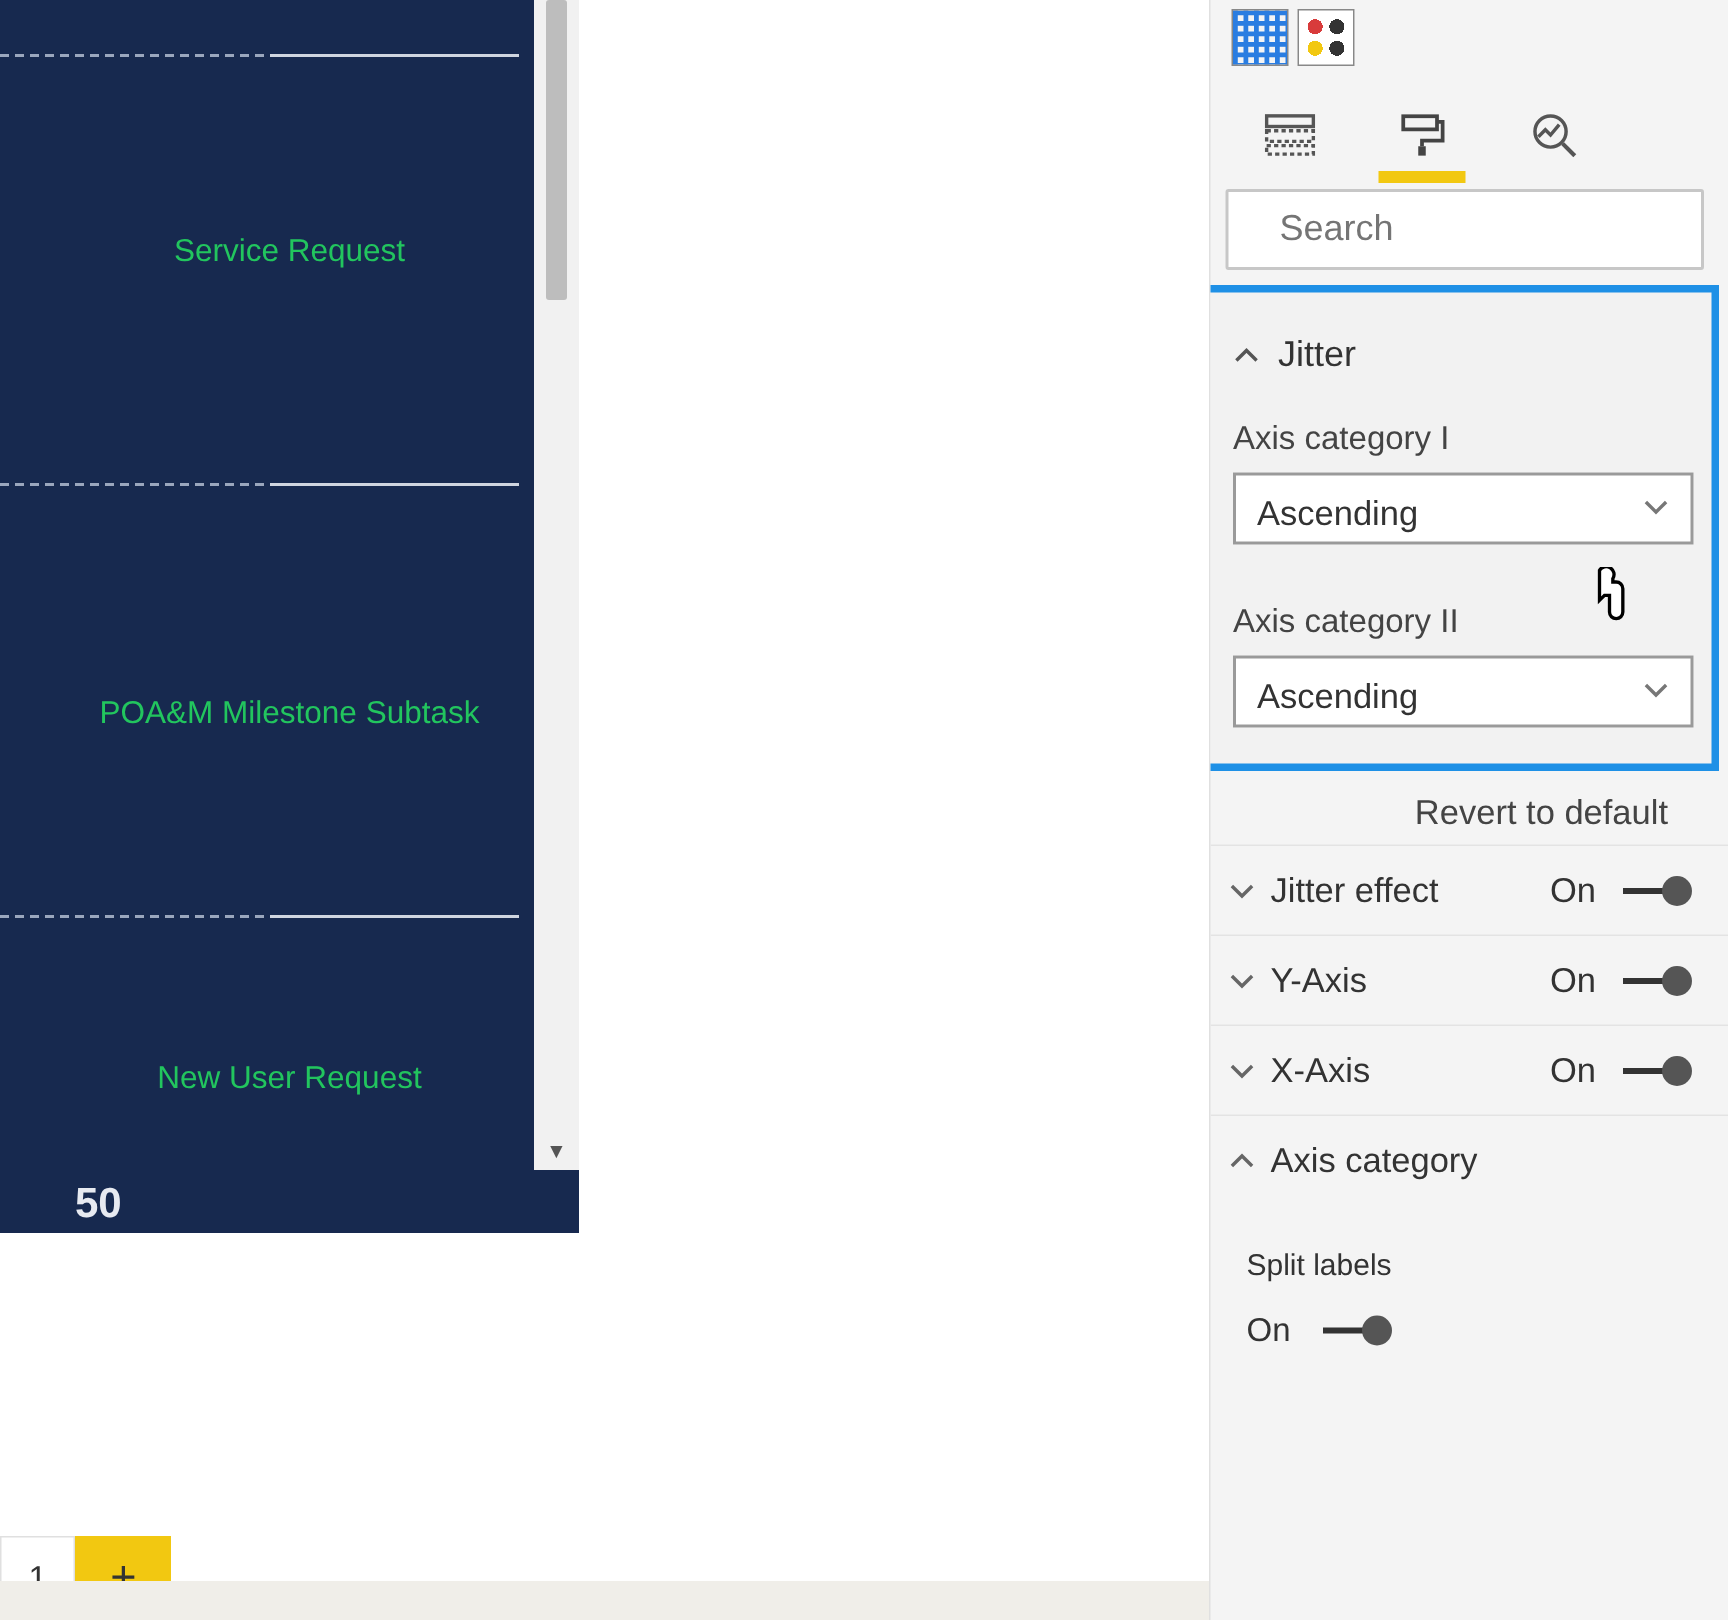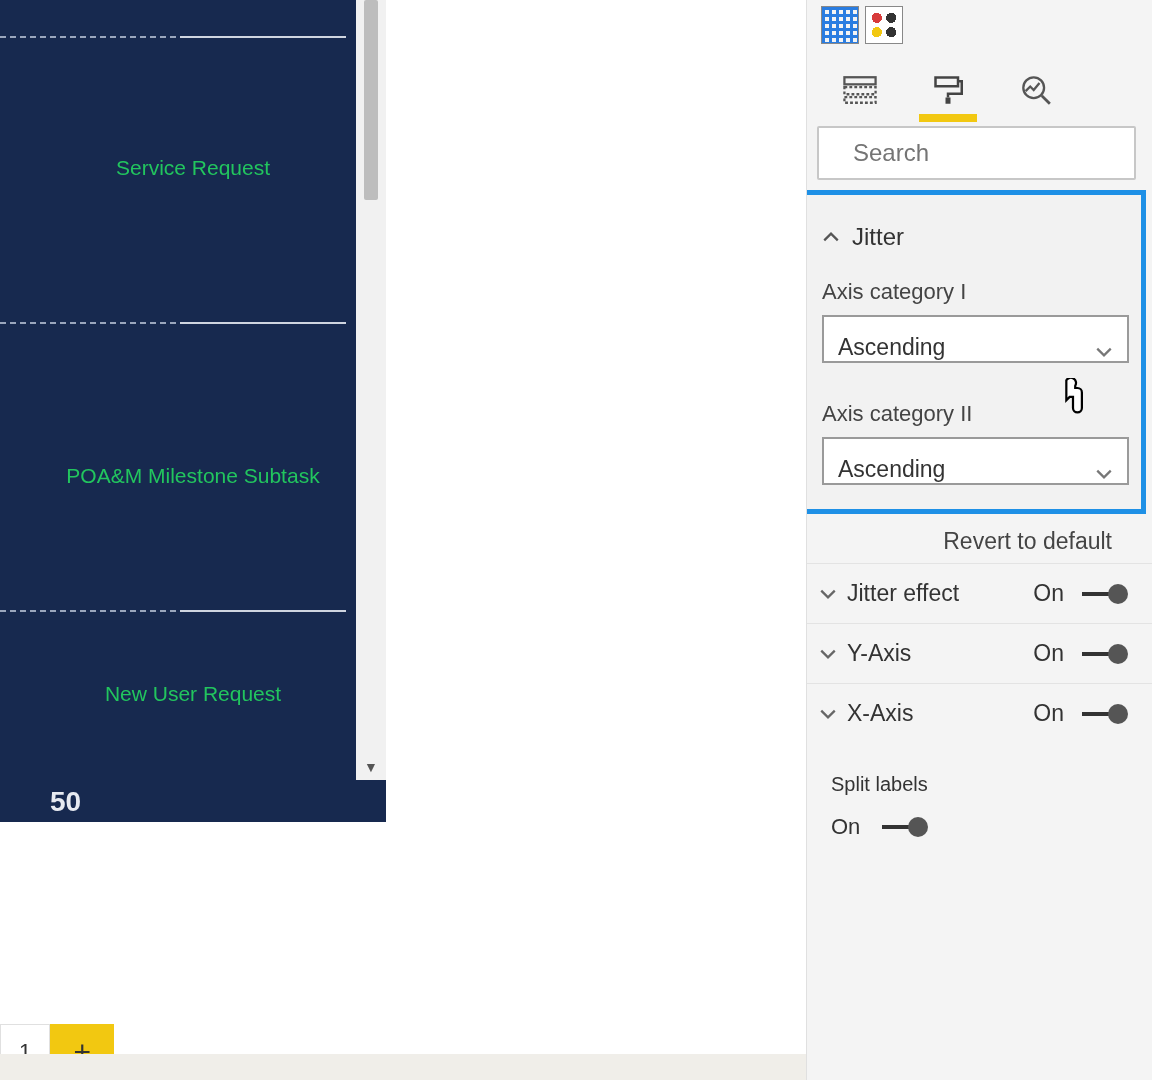--- a/index.html
+++ b/index.html
@@ -93,22 +93,22 @@
 
   .pane-body { flex:1; overflow:hidden; position:relative; }
   .highlight-box {
     margin: 6px 6px 0 -20px; border: 5px solid #1e90e6; background:#f2f2f2;
     padding: 12px 12px 24px 30px;
   }
   .section-header { display:flex; align-items:center; gap:12px; font-size:24px; color:#333; padding:16px 0 18px 0; cursor:pointer; }
   .chev { width:18px; height:18px; display:inline-block; }
   .field-label { font-size:22px; color:#444; margin: 10px 0 10px 0; }
   .select {
-    display:flex; align-items:flex-end; justify-content:space-between;
-    border:2px solid #9a9a9a; background:#fff; height:48px; padding:0 14px;
+    display:flex; align-items:flex-start; justify-content:space-between;
+    border:2px solid #9a9a9a; background:#fff; height:48px; padding:12px 14px;
     font-size:23px; color:#333; cursor:pointer;
   }
   .revert { text-align:right; font-size:23px; color:#444; padding: 14px 40px 8px 0; }
 
   .prop-row {
     display:flex; align-items:center; justify-content:space-between;
     padding: 16px 24px 16px 12px; border-top:1px solid #e3e3e3; font-size:23px; color:#333;
   }
   .prop-row .left { display:flex; align-items:center; gap:10px; min-width:0; }
   .prop-row .left span.lbl { white-space:nowrap; overflow:hidden; text-overflow:ellipsis; max-width:150px; }
@@ -136,21 +136,21 @@
   <div class="canvas-area">
     <div class="visual">
       <div class="visual-inner">
         <div class="row-sep solid-tail" style="top:36px;"></div>
         <div class="row-label" style="top:156px;">Service Request</div>
 
         <div class="row-sep solid-tail" style="top:322px;"></div>
         <div class="row-label" style="top:444px;margin-top:20px;">POA&amp;M Milestone Subtask</div>
 
         <div class="row-sep solid-tail" style="top:610px;"></div>
-        <div class="row-label" style="top:682px;">New User Request</div>
+        <div class="row-label" style="top:707px;">New User Request</div>
 
         <div class="axis-label">50</div>
       </div>
       <div class="vscroll">
         <div class="thumb" style="top:0; height:200px;"></div>
         <div class="arrow" style="bottom:0;">▼</div>
       </div>
     </div>
 
     <div class="page-tabs">
@@ -274,20 +274,29 @@
         </div>
         <div class="toggle-wrap">
           <span>On</span>
           <div class="toggle on">
               <div class="track"></div>
               <div class="knob"></div>
             </div>
         </div>
       </div>
 
+      <div class="prop-row" style="border-top:1px solid #e3e3e3;">
+        <div class="left">
+          <svg class="chev" viewBox="0 0 16 16">
+              <path d="M2 11 L8 5 L14 11" fill="none" stroke="#666" stroke-width="2"></path>
+            </svg>
+          <span class="lbl" style="max-width:220px">Axis category</span>
+        </div>
+        <div></div>
+      </div>
 
       <div class="subsection">
         <div class="sub-label">Split labels</div>
         <div class="sub-toggle">
           <span>On</span>
           <div class="toggle on">
               <div class="track"></div>
               <div class="knob"></div>
             </div>
         </div>

